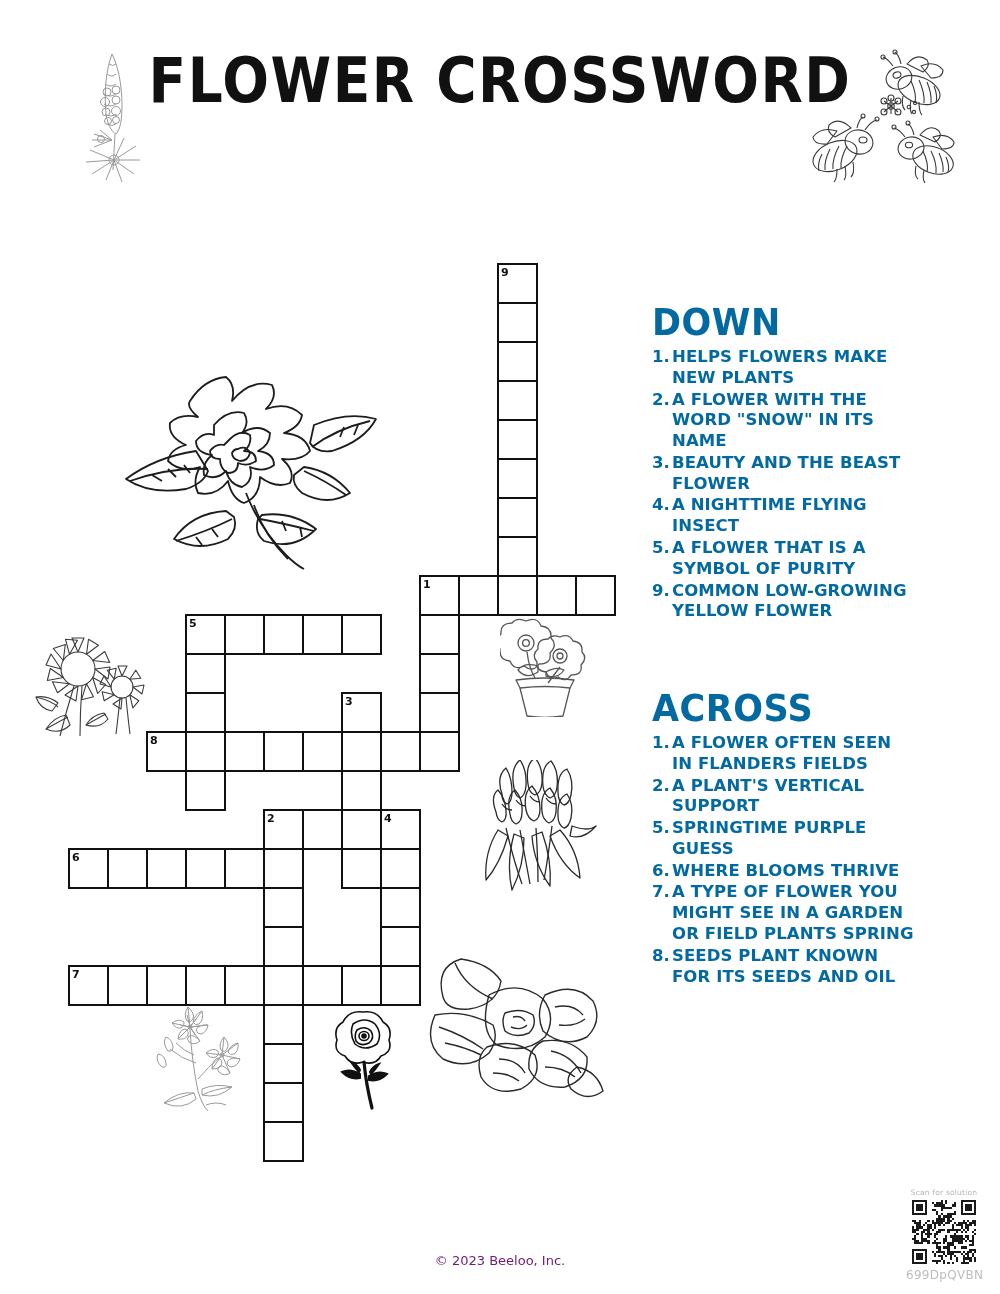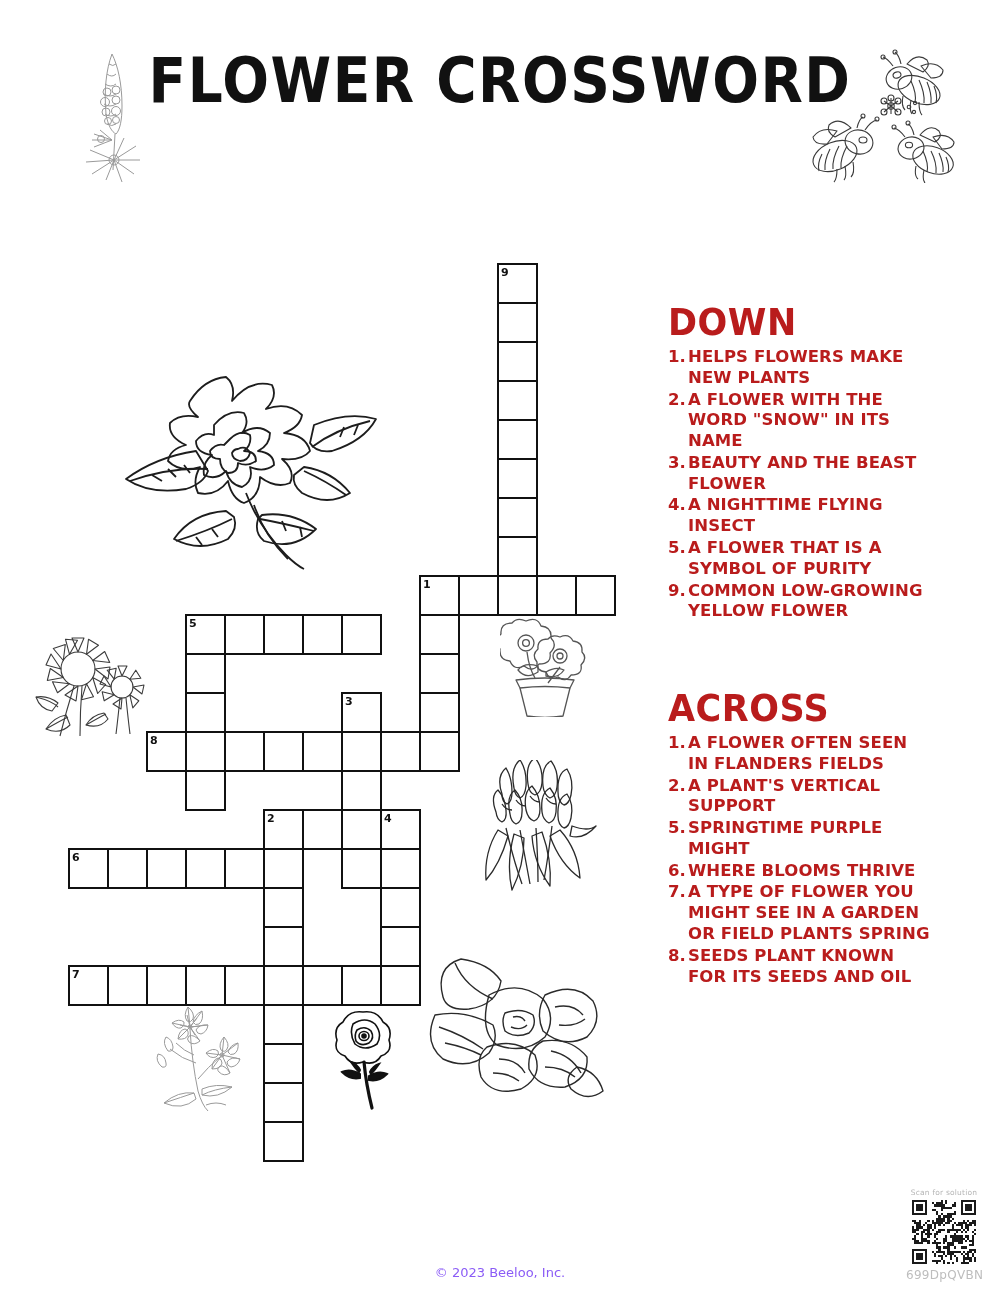--- a/index.html
+++ b/index.html
@@ -51,23 +51,23 @@
     color:#111111;
     font-family:"DejaVu Sans", sans-serif;
     line-height:1;
     z-index:5;
     pointer-events:none;
   }
 
   
   .clues{
     position:absolute;
-    left:668px;
+    left:652px;
     width:262px;
-    color:#b91c1c;
+    color:#0369a1;
   }
   .clues.down{top:304px;}
   .clues.across{top:690px;}
   .clue-head{
     font-weight:900;
     font-size:35px;
     letter-spacing:.5px;
     line-height:1;
     margin-bottom:8px;
     transform:scaleY(1.08);
@@ -92,22 +92,21 @@
     font-size:32px;
     font-weight:700;
     letter-spacing:-.5px;
     color:#0d0d0d;
     font-family:"DejaVu Sans", sans-serif;
   }
   .copyright{
     position:absolute;left:0;right:0;top:1253px;
     text-align:center;
     font-size:13px;
-    color:#8b5cf6;
-    margin-top:12px;
+    color:#701a75;
   }
   .qr-wrap{position:absolute;left:906px;top:1188px;width:76px;text-align:center;}
   .qr-label{font-size:7.5px;color:#b5b5b5;letter-spacing:.2px;margin-bottom:3px;}
   .qr-code{width:64px;height:64px;margin:0 auto;display:block;}
   .qr-id{font-size:12px;color:#bdbdbd;margin-top:4px;letter-spacing:.3px;}
 </style>
 </head>
 <body>
 
 <div class="page">
@@ -507,21 +506,21 @@
       <li class="clue-item">
         <span class="clue-num">1.</span>
         <span class="clue-txt">A FLOWER OFTEN SEEN IN FLANDERS FIELDS</span>
       </li>
       <li class="clue-item">
         <span class="clue-num">2.</span>
         <span class="clue-txt">A PLANT'S VERTICAL SUPPORT</span>
       </li>
       <li class="clue-item">
         <span class="clue-num">5.</span>
-        <span class="clue-txt">SPRINGTIME PURPLE MIGHT</span>
+        <span class="clue-txt">SPRINGTIME PURPLE GUESS</span>
       </li>
       <li class="clue-item">
         <span class="clue-num">6.</span>
         <span class="clue-txt">WHERE BLOOMS THRIVE</span>
       </li>
       <li class="clue-item">
         <span class="clue-num">7.</span>
         <span class="clue-txt">A TYPE OF FLOWER YOU MIGHT SEE IN A GARDEN OR FIELD PLANTS SPRING</span>
       </li>
       <li class="clue-item">

